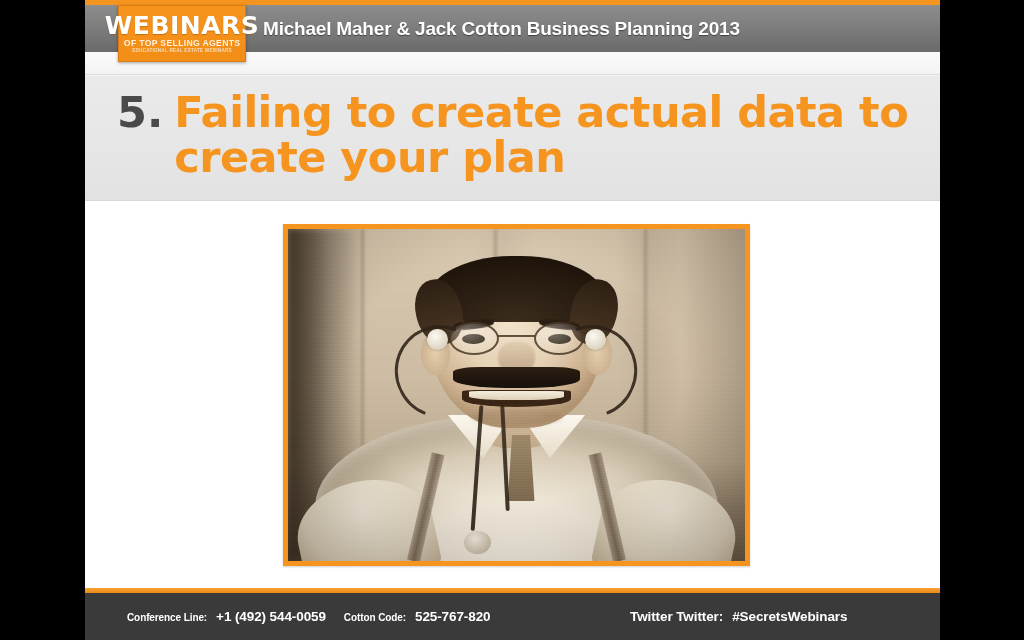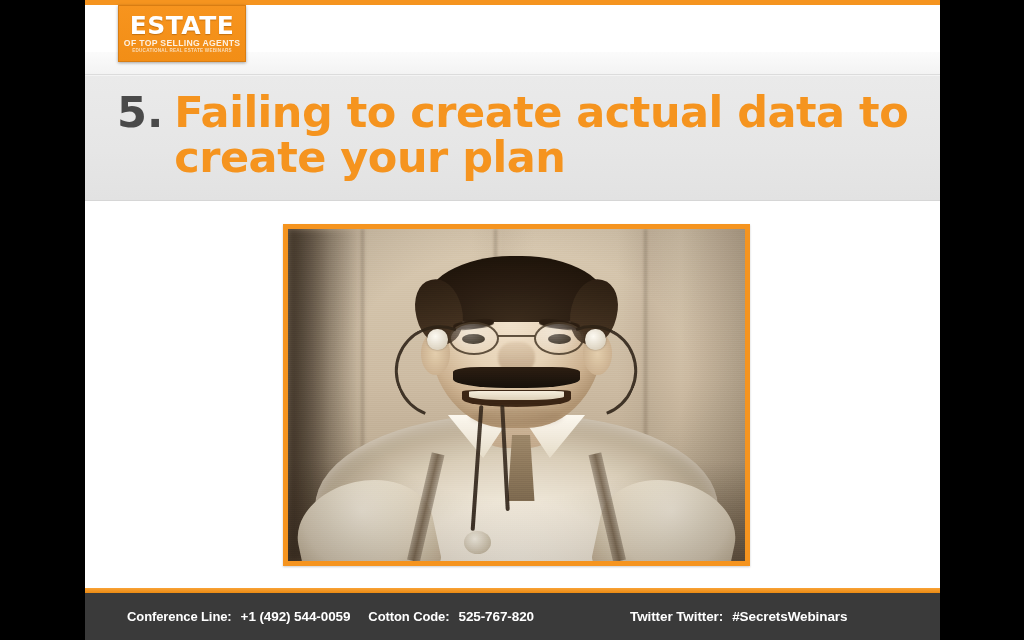--- a/index.html
+++ b/index.html
@@ -325,45 +325,48 @@
   .footer {
     position:absolute; left:0; top:593px; width:100%; height:47px;
     background:#3a3a3a;
     display:flex; align-items:center;
   }
   .footer-left {
     position:absolute; left:42px; color:#ffffff;
     font-size:13.5px; font-weight:bold; letter-spacing:-0.1px;
     white-space:nowrap;
   }
-  .footer-left .lbl { font-size:13px;text-align:center; }
+  .footer-left .lbl { font-size:10px;text-align:center; }
   .footer-right {
     position:absolute; left:545px; color:#ffffff;
     font-size:13.5px; font-weight:bold; letter-spacing:-0.1px;
     white-space:nowrap;
   }
   .sp { display:inline-block; width:9px; }
 </style>
 </head>
 <body>
 
 <div id="viewer">
 
   <div id="letterbox-left"></div>
   <div id="letterbox-right"></div>
 
   <div id="slide">
 
     <div class="top-strip"></div>
 
+    <div class="header-bar">
+      <div class="header-title">Michael Maher &amp; Jack Cotton Business Planning 2013</div>
+    </div>
 
     <div class="header-gap"></div>
 
     <div class="logo-box">
-      <div class="logo-main">ESTATE</div>
+      <div class="logo-main">WEBINARS</div>
       <div class="logo-sub">OF TOP SELLING AGENTS</div>
       <div class="logo-sub2">EDUCATIONAL REAL ESTATE WEBINARS</div>
     </div>
 
     <div class="heading-band">
       <div class="heading-wrap">
         <span class="heading-num">5.</span>
         <span class="heading-text">Failing to create actual data to create your plan</span>
       </div>
     </div>

